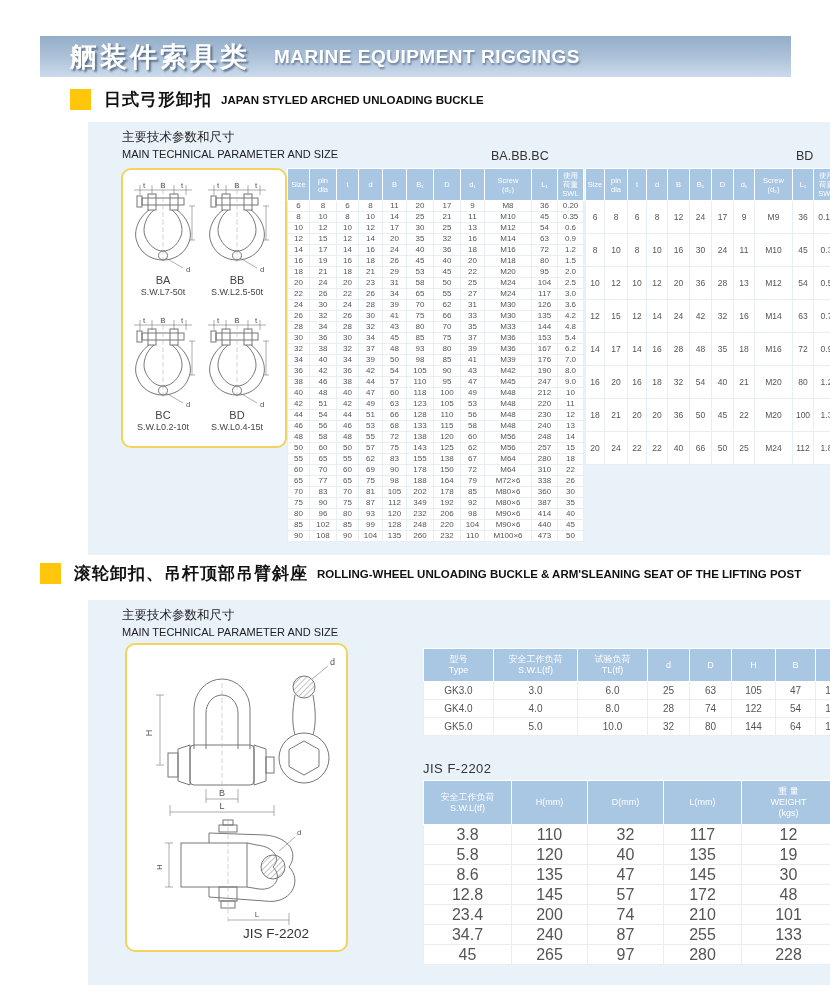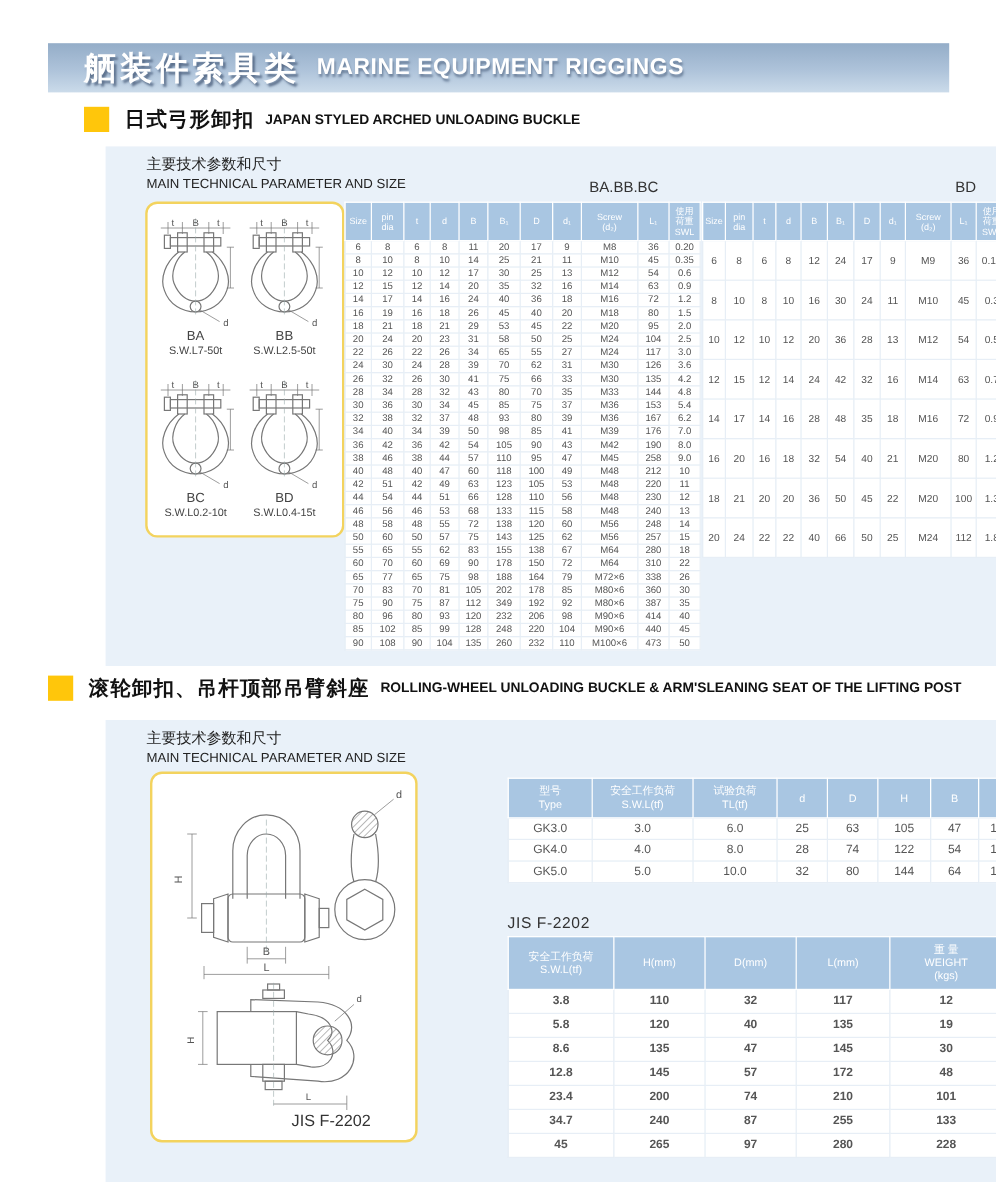--- a/index.html
+++ b/index.html
@@ -13,21 +13,21 @@
   .banner {
     position:absolute; left:40px; top:36px; width:751px; height:41px;
     background:linear-gradient(180deg,#94ADC8 0%,#AEC3DA 55%,#CBDBEA 100%);
     display:flex; align-items:center;
   }
   .banner-zh {
     font-size:27px; font-weight:bold; color:#fff; margin-left:30px;
     letter-spacing:3px; text-shadow:2px 2px 2px rgba(70,90,120,.8);
   }
   .banner-en {
-    font-size:19px; font-weight:bold; color:#fff; margin-left:14px;
+    font-size:19px; font-weight:bold; color:#fff; margin-left:24px;
     letter-spacing:.5px; text-shadow:1px 2px 2px rgba(70,90,120,.65);
   }
 
   
   .sec-head { position:absolute; left:40px; display:flex; align-items:center; white-space:nowrap; }
   #sec1-head { top:88px;padding-left:30px; }
   #sec2-head { top:562px;text-align:center; }
   .bullet { width:21px; height:21px; background:#FFC60B; margin-right:13px; flex:0 0 auto; }
   .sec-zh { font-size:17px; font-weight:bold; color:#111; letter-spacing:1px; }
   .sec-en { font-size:11.5px; font-weight:bold; color:#111; margin-left:9px; }
@@ -87,21 +87,21 @@
   #gk td { font-size:10px; height:18px; }
   #gk th:nth-child(1){width:70px} #gk th:nth-child(2){width:84px}
   #gk th:nth-child(3){width:70px} #gk th:nth-child(4){width:42px}
   #gk th:nth-child(5){width:42px} #gk th:nth-child(6){width:44px}
   #gk th:nth-child(7){width:40px} #gk th:nth-child(8){width:36px}
 
   .jis-label { position:absolute; left:335px; top:161px; font-size:13px; color:#333; letter-spacing:.5px; }
 
   #jt { left:335px; top:180px; width:412px; }
   #jt th { font-size:9px; line-height:11px; padding:5px 0; }
-  #jt td { font-size:10px; height:20px;font-weight:bold; }
+  #jt td { font-size:16px; height:20px; }
   #jt th:nth-child(1){width:88px} #jt th:nth-child(2){width:76px}
   #jt th:nth-child(3){width:76px} #jt th:nth-child(4){width:78px}
   #jt th:nth-child(5){width:94px}
 
   svg text { font-family:"Liberation Sans", sans-serif; }
 </style>
 </head>
 <body>
 
 <svg width="0" height="0" style="position:absolute" aria-hidden="true">
@@ -420,21 +420,21 @@
           <tr>
             <td>38</td>
             <td>46</td>
             <td>38</td>
             <td>44</td>
             <td>57</td>
             <td>110</td>
             <td>95</td>
             <td>47</td>
             <td>M45</td>
-            <td>258</td>
+            <td>247</td>
             <td>9.0</td>
           </tr>
           <tr>
             <td>40</td>
             <td>48</td>
             <td>40</td>
             <td>47</td>
             <td>60</td>
             <td>118</td>
             <td>100</td>

